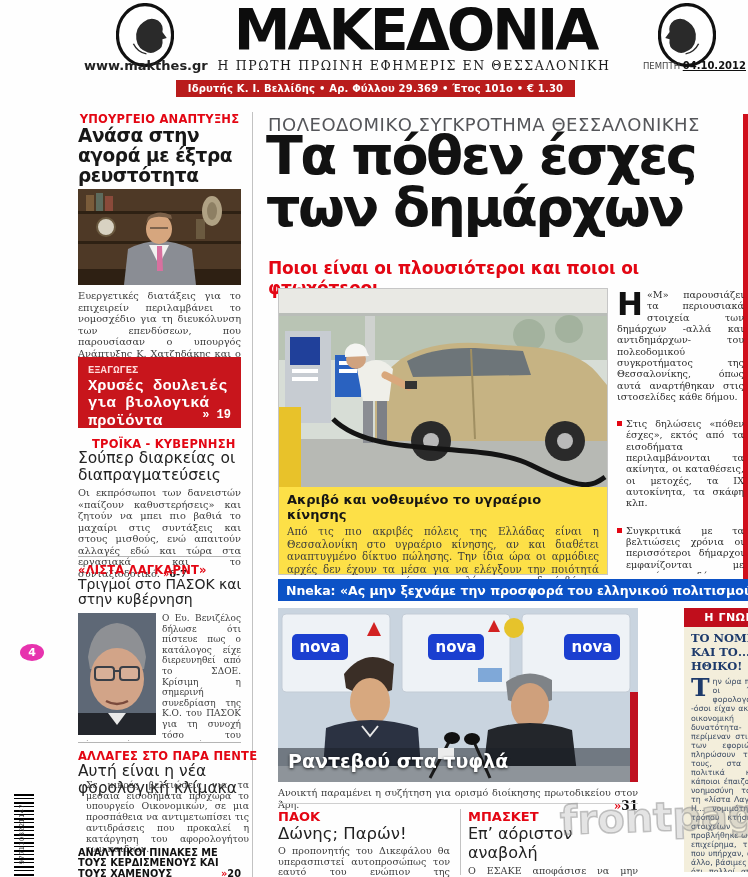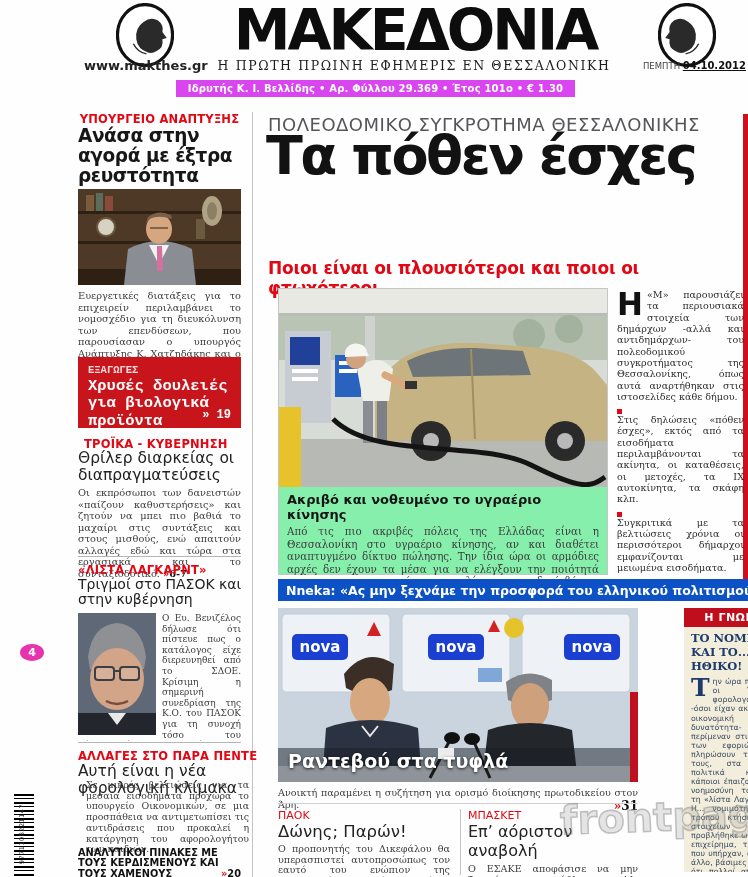--- a/index.html
+++ b/index.html
@@ -5,56 +5,56 @@
   html,body{margin:0;padding:0;background:#e9e9e9;}
   .page{position:relative;width:748px;height:877px;background:#fefefe;overflow:hidden;
         font-family:"DejaVu Sans",sans-serif;color:#1a1a1a;margin:0 auto;}
   .abs{position:absolute;}
   
   .mast-title{font-weight:900;font-size:57px;line-height:1;letter-spacing:-3px;text-align:center;color:#0d0d0d;}
   .site-url{font-weight:bold;font-size:13px;color:#222;}
   .tagline{font-family:"DejaVu Serif",serif;font-size:12.5px;letter-spacing:1.6px;color:#1c1c1c;text-align:center;white-space:nowrap;}
   .dateline{font-size:8.5px;color:#444;text-align:right;}
   .dateline b{font-size:10px;color:#111;text-decoration:underline;}
-  .infobar{background:#d946ef;color:#fff;font-size:10px;font-weight:bold;text-align:center;line-height:17px;letter-spacing:.2px;}
+  .infobar{background:#b91c1c;color:#fff;font-size:10px;font-weight:bold;text-align:center;line-height:17px;letter-spacing:.2px;}
   
   .kick{color:#e30613;font-weight:bold;font-size:11.5px;letter-spacing:.2px;}
   .kick-gray{color:#55565a;font-size:18px;letter-spacing:.5px;}
   .hl-b{font-weight:bold;color:#171717;}
   .hl-l{font-weight:normal;color:#222;}
   .bser{font-family:"DejaVu Serif",serif;color:#3c3c3c;text-align:justify;}
   .pref i{font-style:normal;font-weight:bold;color:#e30613;}
   .pref b{color:#101010;}
   .pref{white-space:nowrap;}
   .rule-h{background:#b5b5b5;height:1px;}
   .rule-v{background:#c2c2c2;width:1px;}
   
   .redbox{background:#c8151c;color:#fff;padding:7px 10px 6px 10px;box-sizing:border-box;}
   .redbox .k{font-size:10.5px;font-weight:bold;color:#ffd9d9;}
   .redbox .h{font-size:15.5px;font-weight:bold;line-height:1.12;margin-top:2px;}
   .redbox .p{position:absolute;right:10px;bottom:6px;font-weight:bold;font-size:12px;color:#fff;}
   
   .main-hl{font-weight:900;font-size:54px;line-height:.97;letter-spacing:-2.5px;color:#121212;}
   .main-sub{font-weight:bold;font-size:17px;color:#e30613;letter-spacing:-.2px;}
   
-  .pbox{border:1px solid #c6c6c6;box-sizing:border-box;background:#86efac;}
+  .pbox{border:1px solid #c6c6c6;box-sizing:border-box;background:#fde047;}
   .cap-title{font-weight:bold;font-size:13px;color:#151515;padding:5px 8px 0 8px;}
   .cap-body{font-family:"DejaVu Serif",serif;font-size:10.3px;line-height:1.22;color:#3c3c3c;text-align:justify;padding:3px 8px 6px 8px;}
   
   .side{font-family:"DejaVu Serif",serif;font-size:9.6px;line-height:1.18;color:#2e2e2e;text-align:justify;}
   .dropcap{float:left;font-weight:900;font-size:31px;line-height:.85;margin:2px 4px 0 0;color:#111;font-family:"DejaVu Sans",sans-serif;}
-  .bullet{display:flex;margin-top:4px;flex-direction:column;}
+  .bullet{display:flex;margin-top:16px;}
   .bullet .sq{width:5px;height:5px;background:#e30613;margin:3px 4px 0 0;flex:0 0 auto;}
   
   .bluebar{background:#0c52c6;color:#fff;display:flex;align-items:center;justify-content:space-between;padding:0 8px;box-sizing:border-box;}
   .bluebar .t{font-weight:bold;font-size:12.5px;white-space:nowrap;}
   
   .overlay-cap{position:absolute;left:10px;bottom:10px;color:#fff;font-weight:bold;font-size:19px;text-shadow:0 1px 3px rgba(0,0,0,.8);}
   
-  .sp-k{color:#e30613;font-weight:normal;font-size:11px;}
+  .sp-k{color:#e30613;font-weight:bold;font-size:13px;}
   .sp-h{font-size:16.5px;color:#222;font-weight:normal;}
   .sp-b{font-family:"DejaVu Serif",serif;font-size:9.6px;line-height:1.12;color:#3c3c3c;text-align:justify;}
   
   .op-head{background:#c00e1c;color:#fff;font-weight:bold;font-size:11px;text-align:center;line-height:19px;letter-spacing:.5px;}
   .op-body-box{background:#f3eedb;box-sizing:border-box;padding:5px 7px;height:245px;overflow:hidden;}
   .op-title{font-family:"DejaVu Serif",serif;font-weight:bold;font-size:11.5px;line-height:1.2;color:#1d3a6b;text-align:left;}
   .op-text{font-size:7.8px;line-height:1.16;color:#3a4a63;text-align:justify;margin-top:4px;}
   .op-drop{float:left;font-family:"DejaVu Serif",serif;font-weight:bold;font-size:25px;line-height:.8;margin:1px 3px 0 0;color:#1d3a6b;}
   
   .circle4{background:#e733ae;color:#fff;font-weight:bold;font-size:11px;text-align:center;border-radius:50%;line-height:17px;}
@@ -122,22 +122,22 @@
     <span>Ευεργετικές διατάξεις για το επιχειρείν περιλαμβάνει το νομοσχέδιο για τη διευκόλυνση των επενδύσεων, που παρουσίασαν ο υπουργός Ανάπτυξης Κ. Χατζηδάκης και ο υφυπουργός Ν. Μηταράκης.</span>
     <span class="pref"><i>»</i><b>18-19</b></span>
   </p>
 
   <div class="abs redbox" style="left:78px;top:357px;width:163px;height:71px;font-family:Liberation Mono, monospace;">
     <div class="k">ΕΞΑΓΩΓΕΣ</div>
     <div class="h">Χρυσές δουλειές για βιολογικά προϊόντα</div>
     <div class="p"><span>»</span> <span>19</span></div>
   </div>
 
-  <div class="abs kick" style="left:84px;top:437px;text-align:right;">ΤΡΟΪΚΑ - ΚΥΒΕΡΝΗΣΗ</div>
-  <div class="abs hl-l" style="left:78px;top:450px;width:164px;font-size:15.5px;line-height:1.1;">Θρίλερ διαρκείας οι διαπραγματεύσεις</div>
+  <div class="abs kick" style="left:92px;top:437px;text-align:right;">ΤΡΟΪΚΑ - ΚΥΒΕΡΝΗΣΗ</div>
+  <div class="abs hl-l" style="left:78px;top:450px;width:164px;font-size:15.5px;line-height:1.1;">Σούπερ διαρκείας οι διαπραγματεύσεις</div>
   <p class="abs bser" style="left:78px;top:487px;width:163px;font-size:9.8px;line-height:1.18;margin:0;">
     <span>Οι εκπρόσωποι των δανειστών «παίζουν καθυστερήσεις» και ζητούν να μπει πιο βαθιά το μαχαίρι στις συντάξεις και στους μισθούς, ενώ απαιτούν αλλαγές εδώ και τώρα στα εργασιακά και το συνταξιοδοτικό.</span>
     <span class="pref"><i>»</i><b>6-7</b></span>
   </p>
   <div class="abs rule-h" style="left:78px;top:556px;width:163px;"></div>
 
   <div class="abs kick" style="left:78px;top:563px;">«ΛΙΣΤΑ ΛΑΓΚΑΡΝΤ»</div>
   <div class="abs hl-l" style="left:78px;top:577px;width:164px;font-size:14px;line-height:1.1;">Τριγμοί στο ΠΑΣΟΚ και στην κυβέρνηση</div>
   <div class="abs" style="left:78px;top:613px;width:163px;height:128px;overflow:hidden;">
     <div style="float:left;width:78px;height:122px;margin-right:6px;">
@@ -169,20 +169,21 @@
   </div>
 
   <div class="abs circle4" style="left:20px;top:644px;width:24px;height:17px;">4</div>
   <div class="abs barcode" style="left:14px;top:794px;width:20px;height:82px;">
     <span class="bc-num">9771108221147</span>
   </div>
 
   <div class="abs kick-gray" style="left:268px;top:114px;width:478px;">ΠΟΛΕΟΔΟΜΙΚΟ ΣΥΓΚΡΟΤΗΜΑ ΘΕΣΣΑΛΟΝΙΚΗΣ</div>
   <h1 class="abs main-hl" style="left:266px;top:130px;width:482px;margin:0;">
     <span>Τα πόθεν έσχες</span><br>
+    <span>των δημάρχων</span>
   </h1>
   <div class="abs main-sub" style="left:268px;top:258px;width:478px;">Ποιοι είναι οι πλουσιότεροι και ποιοι οι φτωχότεροι</div>
 
   <div class="abs pbox" style="left:278px;top:288px;width:330px;height:287px;">
     <div style="width:328px;height:198px;overflow:hidden;">
       <svg width="328" height="198" viewBox="0 0 328 198">
         <rect width="328" height="198" fill="#d7ddd6"></rect>
         <rect y="0" width="328" height="24" fill="#e9e9e4"></rect>
           <rect y="24" width="328" height="3" fill="#b9bdb8"></rect>
         <rect y="27" width="328" height="44" fill="#b9c4b4"></rect>

